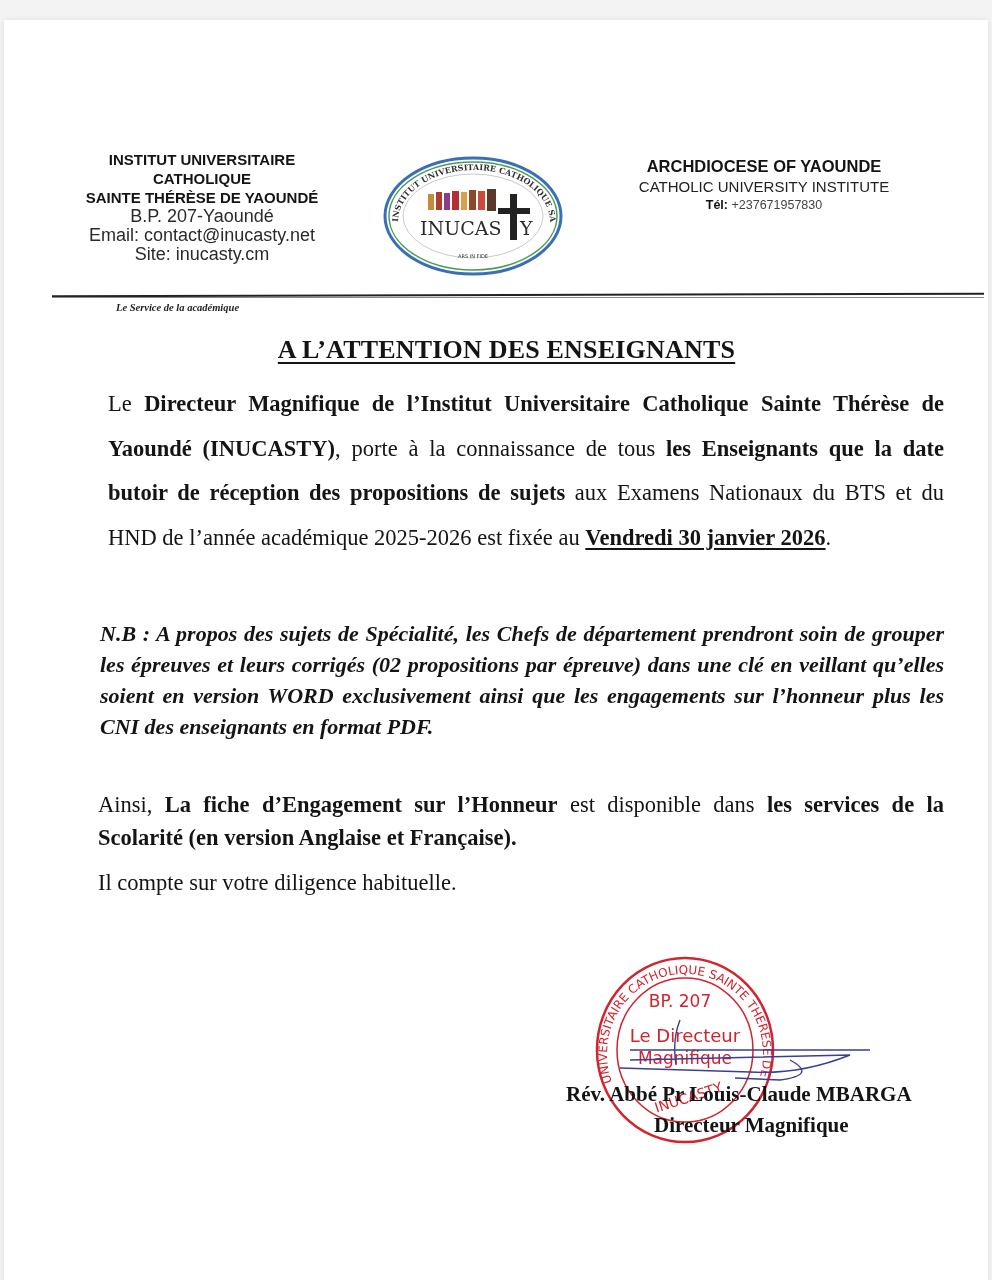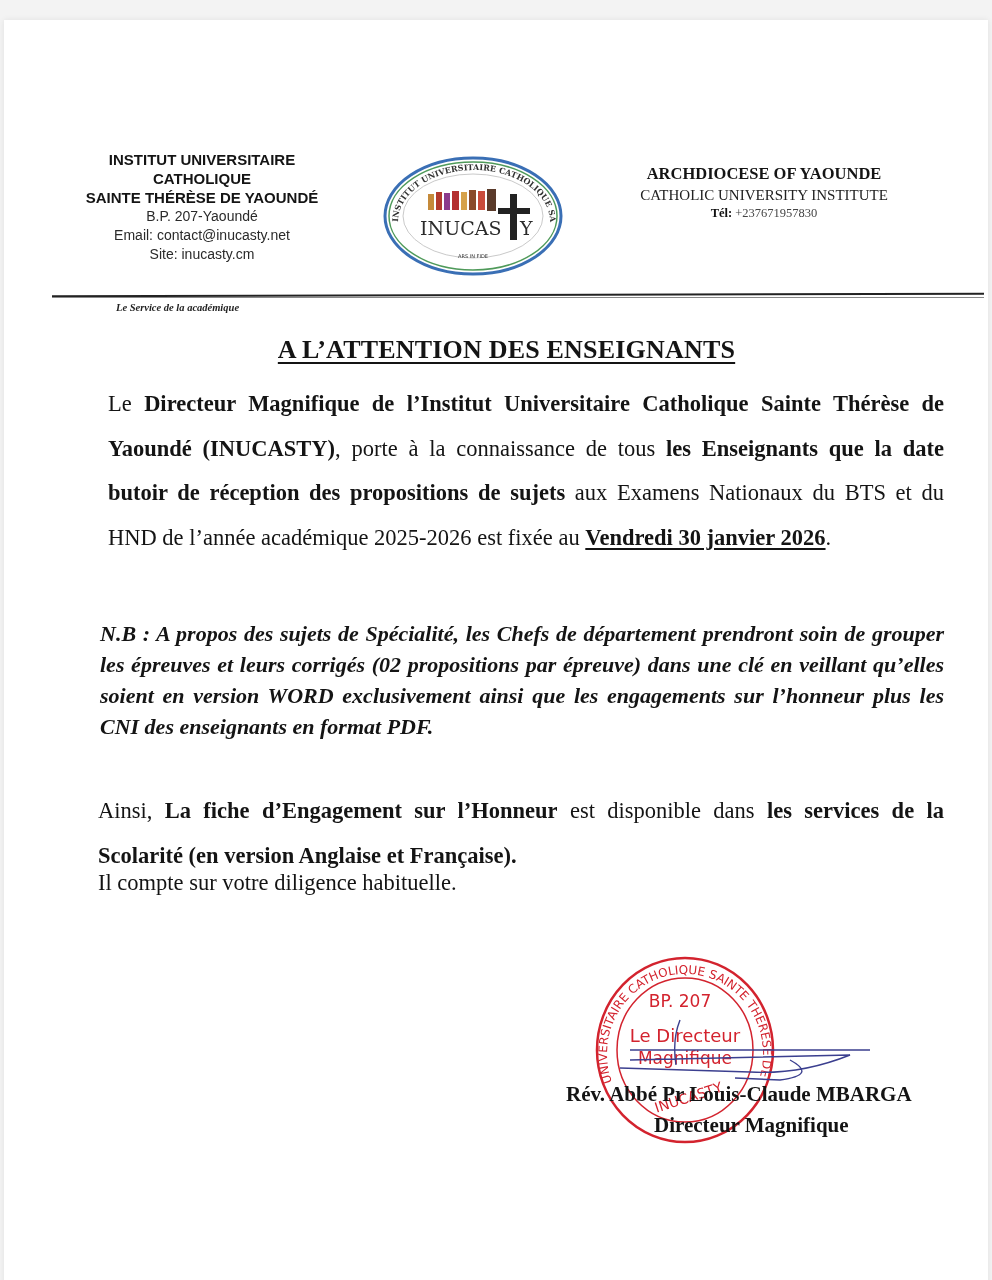--- a/index.html
+++ b/index.html
@@ -14,24 +14,24 @@
     position:absolute; left:4px; top:20px; width:984px; height:1270px;
     background:#ffffff;
     box-shadow:0 0 6px rgba(0,0,0,0.08);
   }
   .header-left {
     position:absolute; left:52px; top:150px; width:300px;
     text-align:center; font-family:"Liberation Sans", sans-serif;
   }
   .header-left .l1 { font-weight:bold; font-size:16px; letter-spacing:0.1px; }
   .header-left .l2 { font-weight:bold; font-size:15px; line-height:19px; }
-  .header-left .l3 { font-size:14px; line-height:19px; color:#2a2a2a; }
+  .header-left .l3 { font-size:18px; line-height:19px; color:#2a2a2a; }
   .header-right {
-    position:absolute; left:604px; top:163px; width:320px;
-    text-align:center; font-family:Liberation Serif, serif;
+    position:absolute; left:604px; top:155px; width:320px;
+    text-align:center; font-family:Liberation Sans, sans-serif;
   }
   .header-right .r1 { font-weight:bold; font-size:16.5px; line-height:22px; }
   .header-right .r2 { font-size:15px; line-height:20px; color:#222; }
   .header-right .r3 { font-size:12.5px; margin-top:1px; color:#444; }
   .header-right .r3 b { color:#111; }
   .logo { position:absolute; left:378px; top:150px; width:190px; height:130px; }
   .rule {
     position:absolute; left:52px; top:294px; width:932px; height:2px;
     background:#222;
     transform:rotate(-0.15deg);
@@ -54,21 +54,21 @@
   .para {
     position:absolute; left:108px; width:836px;
     font-size:22.5px; line-height:44.5px; text-align:justify;
   }
   .p1 { top:382px; }
   .nb {
     position:absolute; left:100px; width:844px; top:618px;
     font-style:italic; font-weight:bold; font-size:22px; line-height:31px;
     text-align:justify; text-align-last:left;
   }
-  .p3 { position:absolute; left:98px; width:846px; top:788px; font-size:22.5px; line-height:45px; text-align:justify; }
+  .p3 { position:absolute; left:98px; width:846px; top:788px; font-size:22.5px; line-height:33px; text-align:justify; }
   .p4 { position:absolute; left:98px; top:870px; font-size:22.5px; }
   .u-date { text-decoration:underline; font-weight:bold; text-underline-offset:3px; }
   .sig-wrap { position:absolute; left:560px; top:950px; width:420px; height:200px; }
   .sig-name {
     position:absolute; left:566px; top:1082px; font-weight:bold; font-size:21px; white-space:nowrap;
   }
   .sig-title {
     position:absolute; left:654px; top:1113px; font-weight:bold; font-size:21px; white-space:nowrap;
   }
   .stamp { position:absolute; left:590px; top:952px; width:190px; height:195px; }

